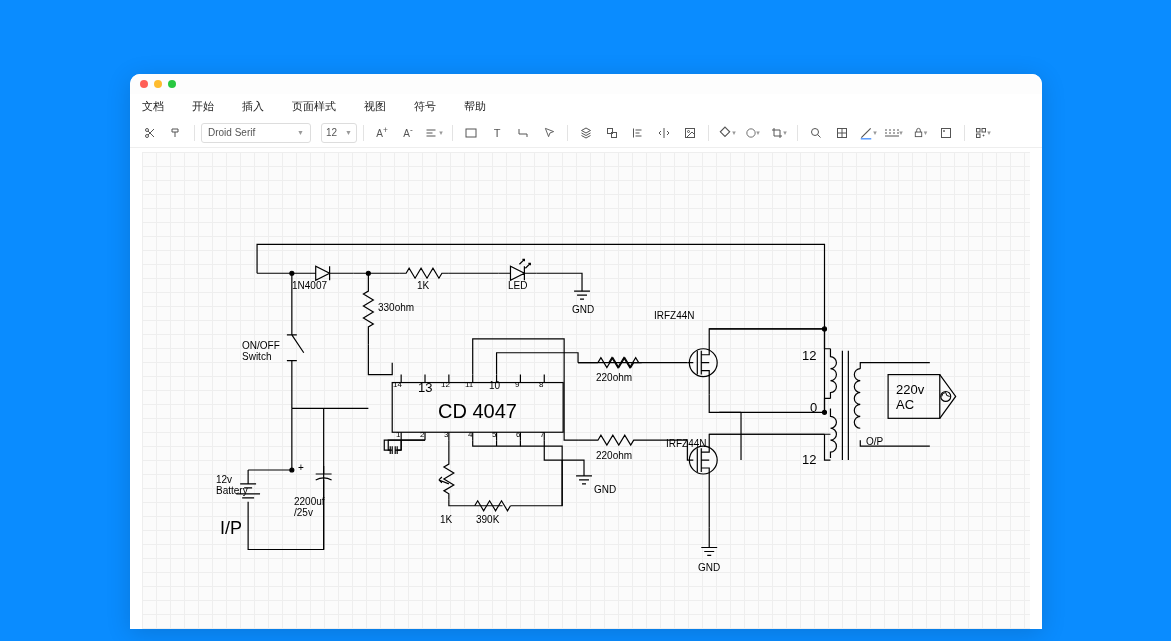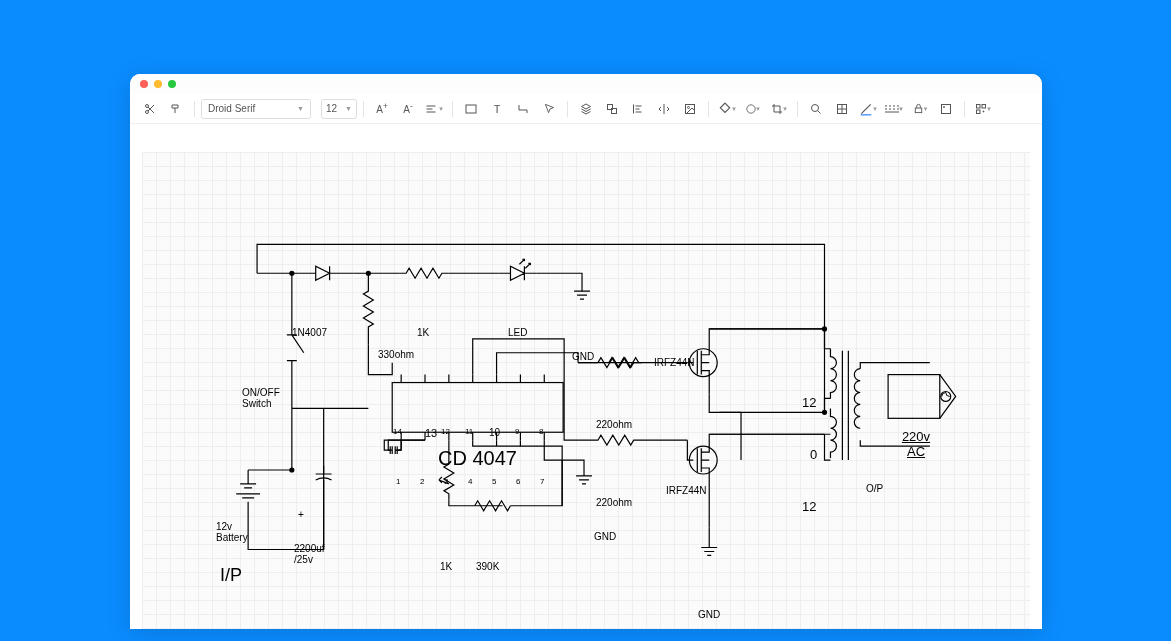--- a/index.html
+++ b/index.html
@@ -74,34 +74,43 @@
   left: 12px; right: 12px; top: 78px; bottom: 0;
   background-color: #fbfbfb;
   background-image:
     repeating-linear-gradient(0deg, #eee, #eee 1px, transparent 1px, transparent 14px),
     repeating-linear-gradient(90deg, #eee, #eee 1px, transparent 1px, transparent 14px);
   overflow: hidden;
 }
 .schematic {
   position: absolute; left: 0; top: 0; width: 100%; height: 100%;
 }
-.lbl { position: absolute; font-size: 10px; color: #000; white-space: pre; font-family: "Helvetica Neue", Arial, sans-serif; margin-top: 47px; }
-.lbl.center { text-align: center; text-decoration: underline; }
+.lbl { position: absolute; font-size: 10px; color: #000; white-space: pre; font-family: "Helvetica Neue", Arial, sans-serif; }
+.lbl.center { text-align: left; }
 </style>
 </head>
 <body>
 
 <div class="app-window">
 
   <div class="titlebar">
     <div class="dot red"></div>
     <div class="dot yellow"></div>
     <div class="dot green"></div>
   </div>
 
+  <div class="menubar">
+    <span>文档</span>
+    <span>开始</span>
+    <span>插入</span>
+    <span>页面样式</span>
+    <span>视图</span>
+    <span>符号</span>
+    <span>帮助</span>
+  </div>
 
   <div class="toolbar">
     <div class="tb-btn">
         <svg width="12" height="12" viewBox="0 0 24 24" stroke="#555" fill="none" stroke-width="2">
           <circle cx="6" cy="6" r="3"></circle>
           <circle cx="6" cy="18" r="3"></circle>
           <path d="M8 8l12 12M8 16L20 4"></path>
         </svg>
       </div>
     <div class="tb-btn">
@@ -370,21 +379,21 @@
     <div class="lbl" style="left:275px; top:128px">1K</div>
     <div class="lbl" style="left:366px; top:128px">LED</div>
     <div class="lbl" style="left:430px; top:152px">GND</div>
     <div class="lbl" style="left:236px; top:150px">330ohm</div>
     <div class="lbl" style="left:100px; top:188px">ON/OFF
 Switch</div>
     <div class="lbl" style="left:512px; top:158px">IRFZ44N</div>
     <div class="lbl" style="left:524px; top:286px">IRFZ44N</div>
     <div class="lbl" style="left:296px; top:248px; font-size:20px">CD 4047</div>
     <div class="lbl" style="left:251px; top:228px; font-size:8px">14</div>
-    <div class="lbl" style="left:283px; top:228px; font-size:11px">13</div>
+    <div class="lbl" style="left:276px; top:228px; font-size:13px">13</div>
     <div class="lbl" style="left:299px; top:228px; font-size:8px">12</div>
     <div class="lbl" style="left:323px; top:228px; font-size:8px">11</div>
     <div class="lbl" style="left:347px; top:228px; font-size:10px">10</div>
     <div class="lbl" style="left:373px; top:228px; font-size:8px">9</div>
     <div class="lbl" style="left:397px; top:228px; font-size:8px">8</div>
     <div class="lbl" style="left:254px; top:278px; font-size:8px">1</div>
     <div class="lbl" style="left:278px; top:278px; font-size:8px">2</div>
     <div class="lbl" style="left:302px; top:278px; font-size:8px">3</div>
     <div class="lbl" style="left:326px; top:278px; font-size:8px">4</div>
     <div class="lbl" style="left:350px; top:278px; font-size:8px">5</div>

